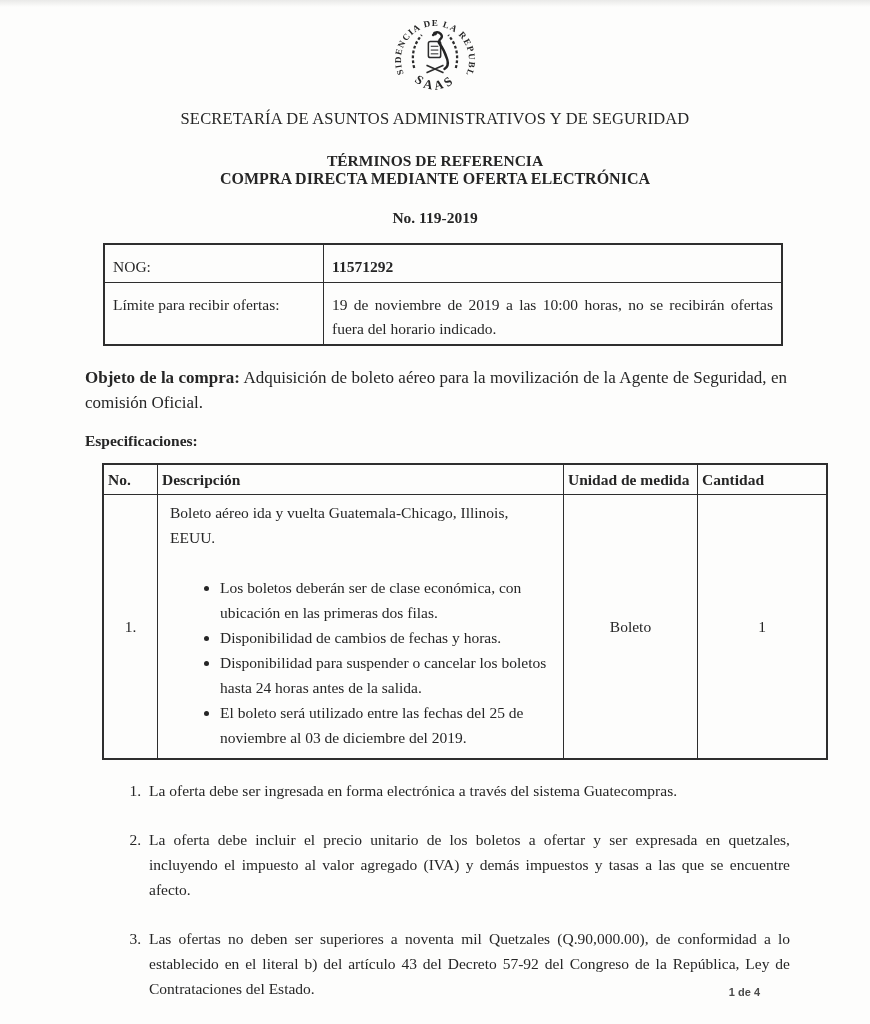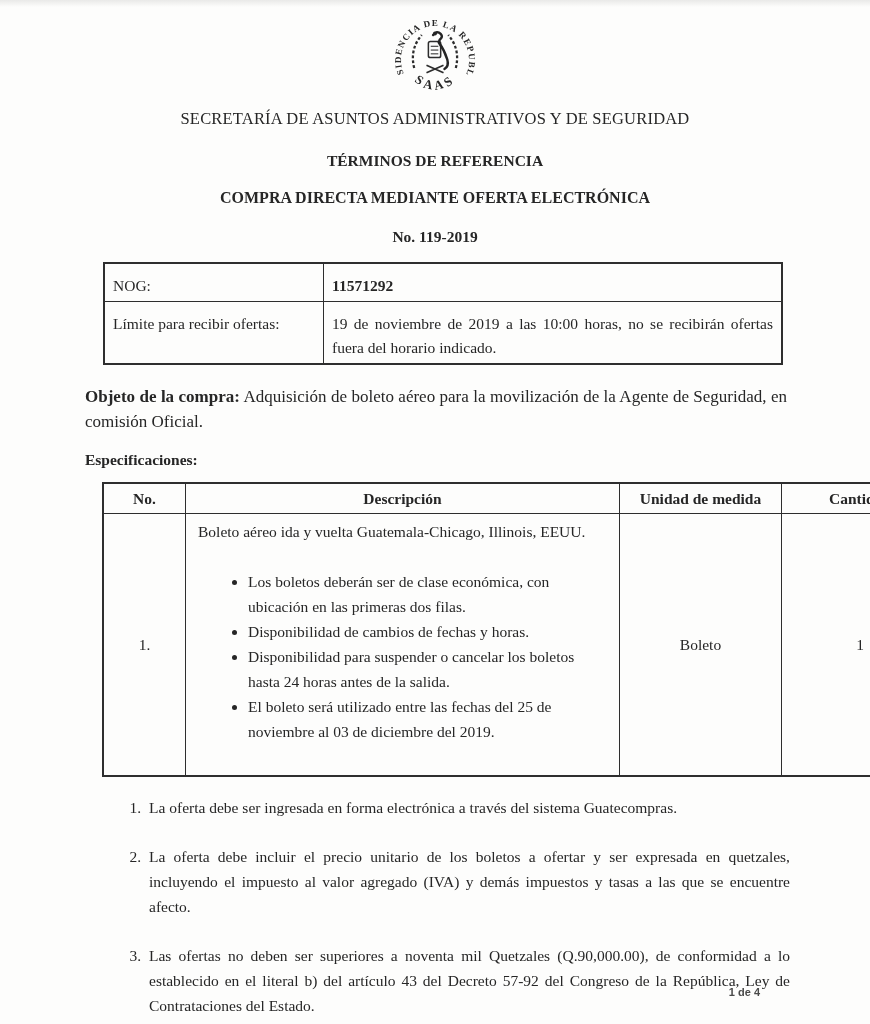--- a/index.html
+++ b/index.html
@@ -14,37 +14,37 @@
   }
   .page::before{
     content:"";position:absolute;top:0;left:0;right:0;height:7px;
     background:linear-gradient(#d9d9d7,rgba(255,255,255,0));opacity:.55;pointer-events:none;
   }
   
   .seal-wrap{display:flex;justify-content:center;padding-top:5px;}
   .org-line1{margin-top:12px;text-align:center;font-weight:normal;font-size:16.5px;letter-spacing:.2px;}
   .org-line2{text-align:center;font-weight:bold;font-size:16.5px;letter-spacing:.2px;}
   .title1{margin-top:23px;text-align:center;font-weight:bold;font-size:15.5px;}
-  .title2{margin-top:19px;text-align:center;font-weight:bold;font-size:16px;}
+  .title2{text-align:center;font-weight:bold;font-size:16px;}
   .doc-number{margin-top:21px;text-align:center;font-weight:bold;font-size:15.5px;}
   
   table{border-collapse:collapse;}
   .info-table{margin:16px 0 0 103px;width:680px;table-layout:fixed;font-size:15.5px;}
   .info-table td{border:1px solid #2e2e2e;padding:10px 8px 3px;vertical-align:top;line-height:24px;}
   .info-table{border:2px solid #2e2e2e;}
   .info-table .lbl{width:202px;}
   .info-table .val-bold{font-weight:bold;}
   .info-table .val-just{text-align:justify;}
   
   .objeto{margin:19px 83px 0 85px;font-size:17px;line-height:25px;text-align:justify;}
   .section-heading{margin:17px 0 0 85px;font-weight:bold;font-size:15.5px;}
   
   .specs-table{margin:13px 0 0 102px;width:687px;table-layout:fixed;font-size:15.5px;border:2px solid #2e2e2e;}
   .specs-table th,.specs-table td{border:1px solid #2e2e2e;}
-  .specs-table th{font-weight:bold;text-align:center;padding:4px 18px;line-height:21px;}
+  .specs-table th{font-weight:bold;text-align:left;padding:4px 4px;line-height:21px;}
   .specs-table .col-no{width:45px;}
   .specs-table .col-desc{width:397px;}
   .specs-table .col-unit{width:125px;}
   .specs-table .col-qty{width:120px;}
   .specs-table tbody td{vertical-align:middle;}
   .specs-table .cell-no,.specs-table .cell-unit,.specs-table .cell-qty{text-align:center;}
   .specs-table .cell-desc{vertical-align:top;padding:5px 12px 8px;height:248px;}
   .desc-intro{margin:0;line-height:25px;}
   .desc-bullets{margin:25px 0 0;padding-left:50px;}
   .desc-bullets li{line-height:25px;}

